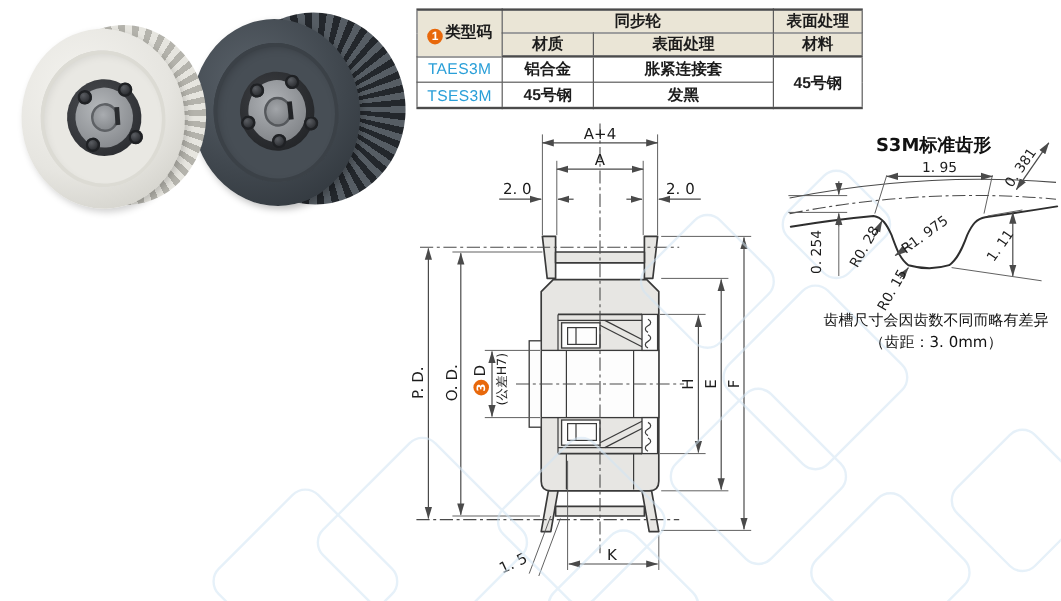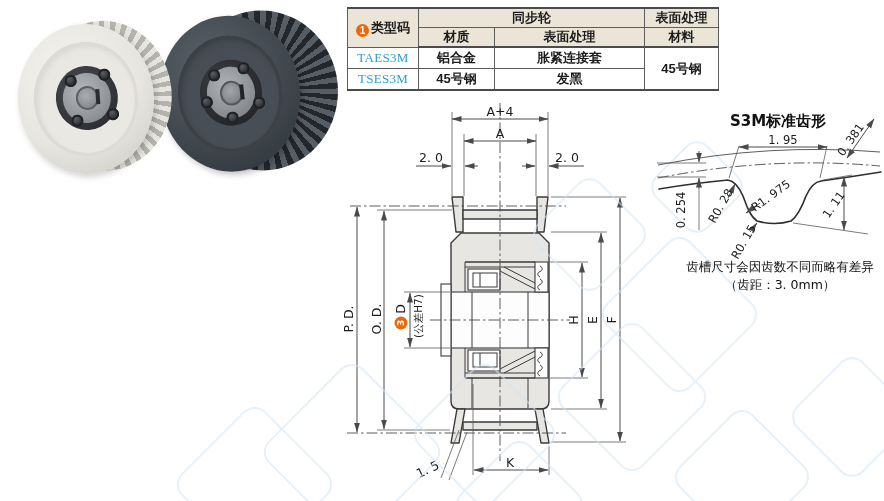--- a/index.html
+++ b/index.html
@@ -56,21 +56,21 @@
   
   .spec{position:absolute;left:347px;top:7px;z-index:7;border-collapse:collapse;
         border-top:2.5px solid #4b4b4b;border-bottom:2.5px solid #4b4b4b;
         border-left:1px solid #6a6a6a;border-right:1px solid #6a6a6a;
         font-size:13px;color:#1c1c1c;table-layout:fixed;}
   .spec th,.spec td{border:1px solid #5d5d5d;text-align:center;padding:0 2px;
         overflow:hidden;white-space:nowrap;}
   .spec th{background:var(--header_beige,#eae5d6);font-weight:bold;height:16px;}
   .spec tr.subhead th{border-bottom:2px solid #4b4b4b;}
   .spec td{height:20px;font-weight:bold;}
-  .spec td.code{font-weight:normal;color:var(--code_blue,#2a9fd8);letter-spacing:.3px;font-family:Liberation Serif, serif;}
+  .spec td.code{font-weight:normal;color:var(--code_blue,#2a9fd8);letter-spacing:.3px;}
   .badge{display:inline-block;width:13px;height:13px;line-height:13px;border-radius:50%;
          background:var(--accent_orange,#e8680b);color:#fff;font-size:10px;font-weight:bold;
          text-align:center;vertical-align:-2px;margin-right:2px;}
 
   
   svg{position:absolute;overflow:visible;}
   .xsec{left:293px;top:93px;z-index:2;}
   .tooth{left:652px;top:98px;z-index:6;}
   .solid{fill:var(--drawing_fill,#e7e6e3);stroke:#3a3a3a;stroke-width:1.4;stroke-linejoin:round;}
   .wfill{fill:#fdfdfd;stroke:#3a3a3a;stroke-width:1.1;}

